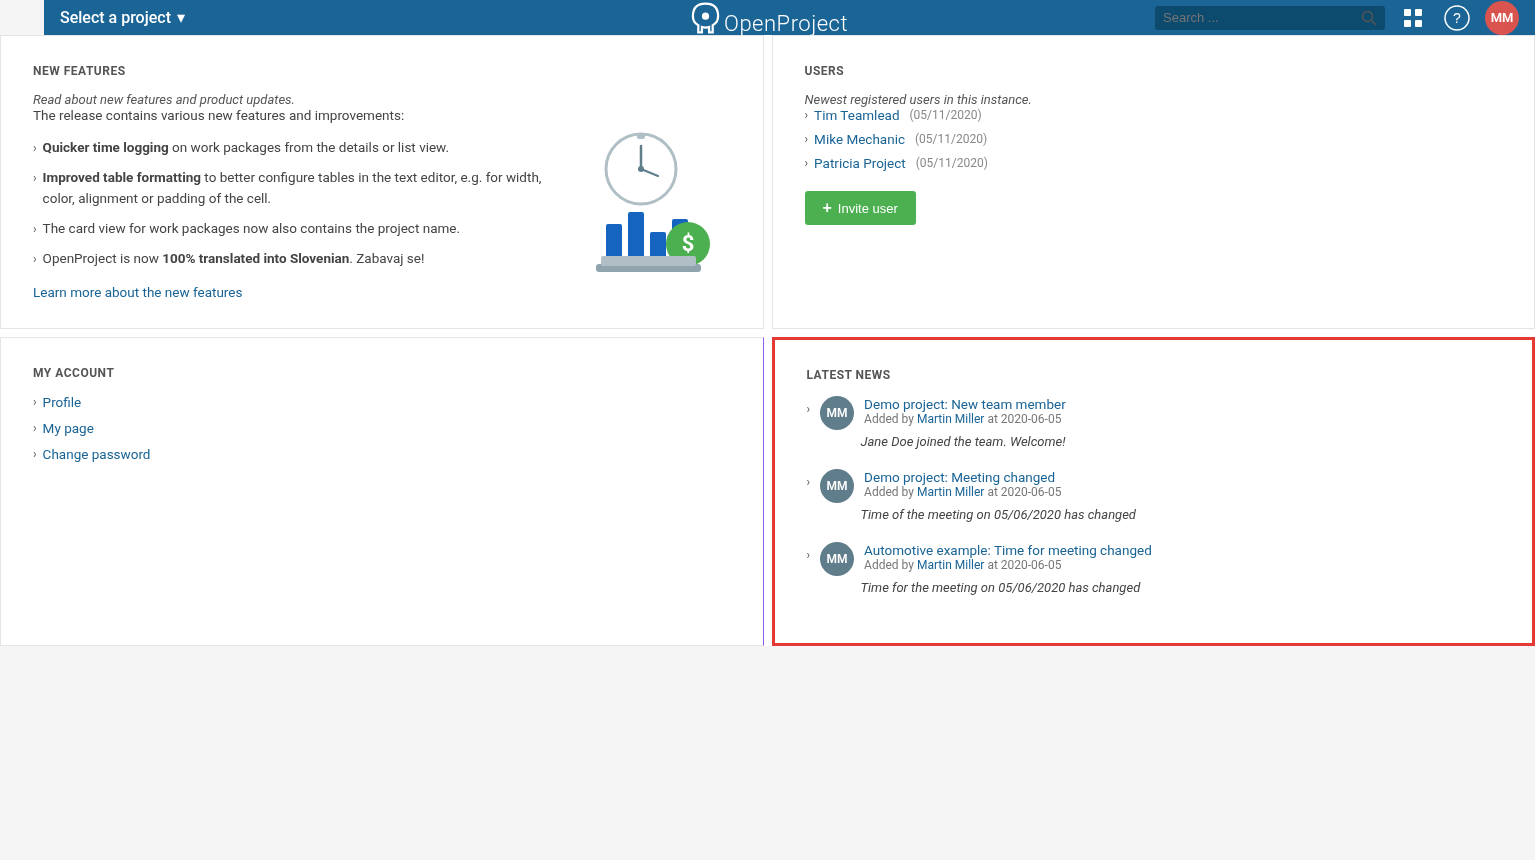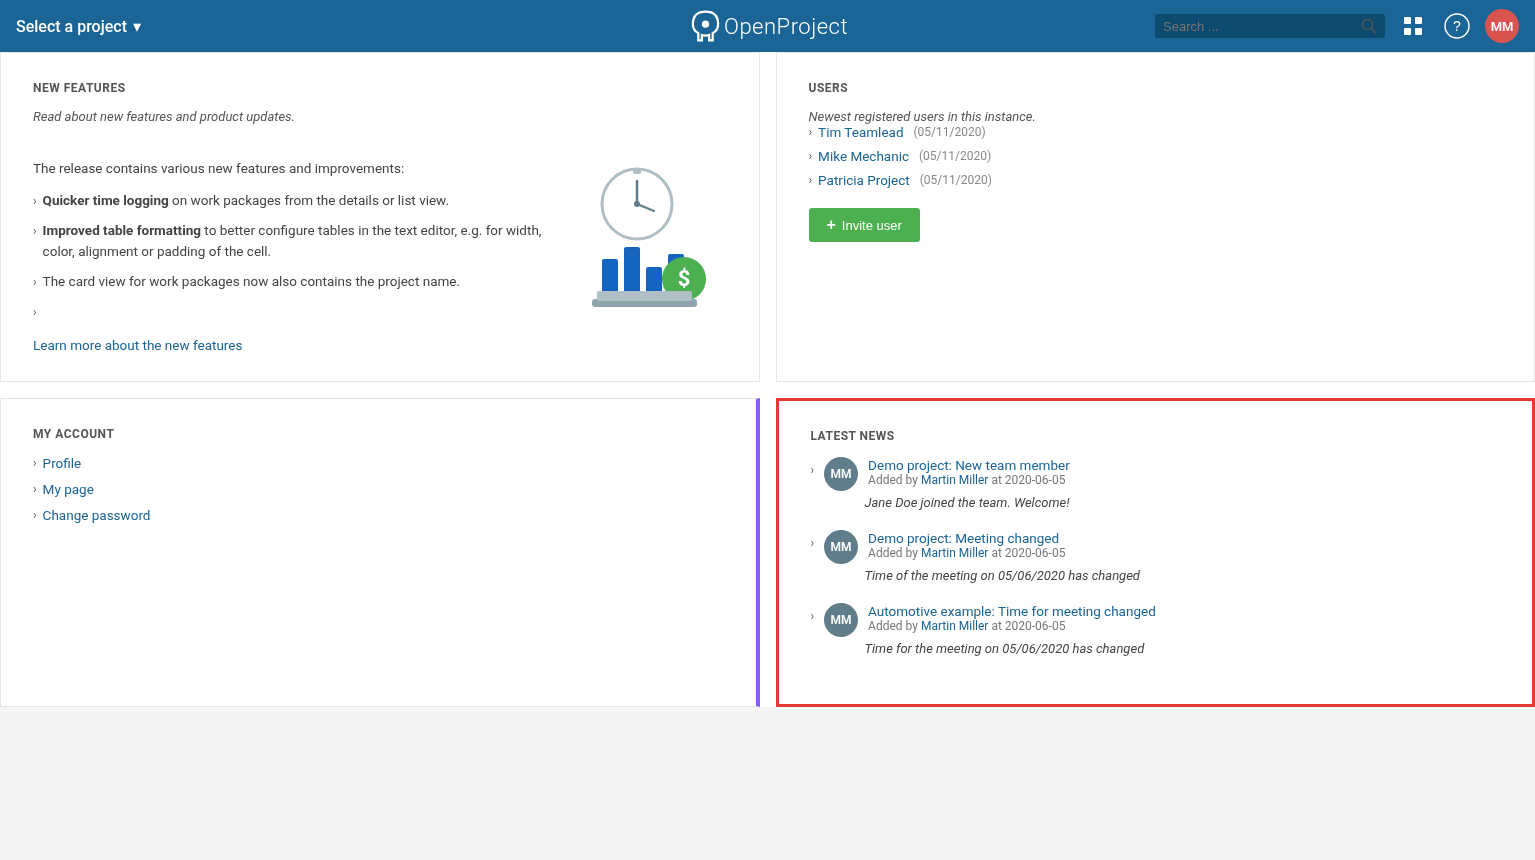--- a/index.html
+++ b/index.html
@@ -5,37 +5,38 @@
     * { margin: 0; padding: 0; box-sizing: border-box; }
     body { font-family: -apple-system, BlinkMacSystemFont, 'Segoe UI', Roboto, Arial, sans-serif; font-size: 14px; color: #333; background: #f5f5f5; }
 
     
     .header {
       background: #1a6496;
       display: flex;
       align-items: center;
       justify-content: space-between;
       padding: 0 16px;
-      height: 52px;
-      color: white;
+      height: 35px;
+      color: white;
+      margin-left: 44px;
     }
     .header-left {
       display: flex;
       align-items: center;
       gap: 6px;
       cursor: pointer;
     }
     .header-left span {
       font-size: 16px;
       font-weight: 500;
       color: white;
     }
     .header-logo {
       display: flex;
-      align-items: center;
+      align-items: flex-end;
       gap: 1px;
       position: absolute;
       left: 50%;
       transform: translateX(-50%);
     }
     .header-logo svg {
       width: 36px;
       height: 36px;
     }
     .logo-text {
@@ -101,34 +102,34 @@
     }
     .chevron-down {
       font-size: 12px;
       color: white;
     }
 
     
     .main-content {
       display: grid;
       grid-template-columns: 1fr 1fr;
-      gap: 16px;
+      gap: 8px;
       max-width: 1535px;
       margin: 0;
       background: white;
     }
 
     .panel {
       padding: 28px 32px;
       background: white;
       border: 1px solid #e5e5e5;
     }
     .panel-left-top { border-right: 1px solid #e5e5e5; border-bottom: 1px solid #e5e5e5; }
     .panel-right-top { border-bottom: 1px solid #e5e5e5; }
-    .panel-left-bottom { border-right: 4px solid #8b5cf6; }
+    .panel-left-bottom { border-right: 1px solid #8b5cf6; }
     .panel-right-bottom { border: 3px solid #e53935; }
 
     .panel-title {
       font-size: 12px;
       font-weight: 700;
       color: #555;
       letter-spacing: 0.5px;
       text-transform: uppercase;
       margin-bottom: 14px;
     }
@@ -150,21 +151,20 @@
       flex-shrink: 0;
       display: flex;
       align-items: center;
       justify-content: center;
     }
 
     .features-intro {
       margin-bottom: 14px;
       font-size: 13.5px;
       color: #444;
-      margin-top: 36px;
     }
 
     .feature-list {
       list-style: none;
       padding: 0;
       margin: 0 0 16px 0;
     }
     .feature-list li {
       display: flex;
       align-items: flex-start;
@@ -368,20 +368,21 @@
           <li>
             <span class="chevron">›</span>
             <span><strong>Improved table formatting</strong> to better configure tables in the text editor, e.g. for width, color, alignment or padding of the cell.</span>
           </li>
           <li>
             <span class="chevron">›</span>
             <span>The card view for work packages now also contains the project name.</span>
           </li>
           <li>
             <span class="chevron">›</span>
+            <span>OpenProject is now <strong>100% translated into Slovenian</strong>. Zabavaj se!</span>
           </li>
         </ul>
         <a class="learn-more-link">Learn more about the new features</a>
       </div>
       <div class="features-image">
 
         <svg width="150" height="160" viewBox="0 0 150 160">
 
           <circle cx="65" cy="45" r="35" fill="none" stroke="#b0bec5" stroke-width="3"></circle>
           <circle cx="65" cy="45" r="3" fill="#607d8b"></circle>

